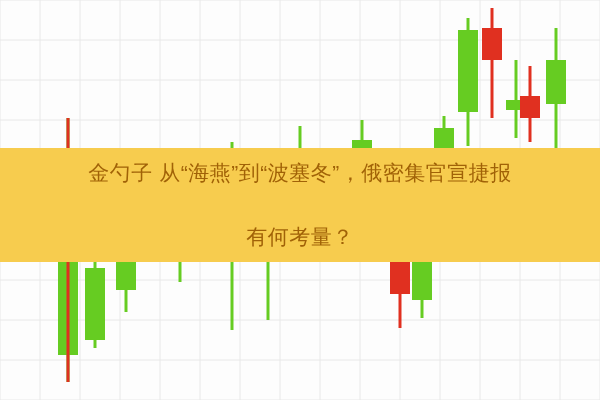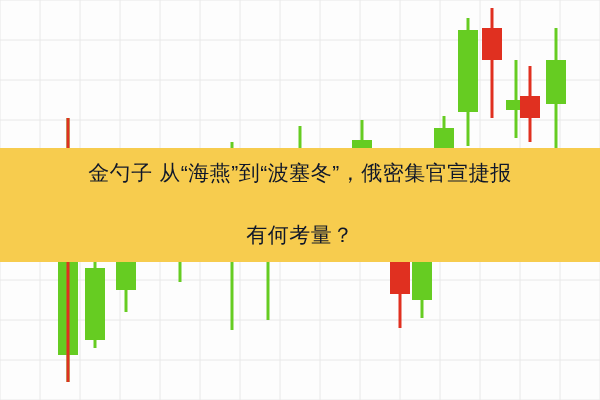--- a/index.html
+++ b/index.html
@@ -19,21 +19,21 @@
     position:absolute;left:0;top:148px;width:600px;height:114px;
     display:flex;flex-direction:column;align-items:center;justify-content:center;
     color:#2b2b2b;
     font-size:21px;
     line-height:40px;
     letter-spacing:0.5px;
     font-weight:400;
     text-align:center;
   }
   #overlay-text .line1{white-space:nowrap;}
-  #overlay-text .line2{white-space:nowrap;font-family:Liberation Mono, monospace;}
+  #overlay-text .line2{white-space:nowrap;}
 </style>
 </head>
 <body>
 
 <div id="stage" style="background: rgb(253, 253, 253);">
 
   <svg id="gridlayer" viewBox="0 0 600 400" preserveAspectRatio="none" aria-hidden="true">
       <line x1="0" x2="0" y1="0" y2="400" stroke="#e8e8e8" stroke-width="1"></line>
       <line x1="40" x2="40" y1="0" y2="400" stroke="#e8e8e8" stroke-width="1"></line>
       <line x1="80" x2="80" y1="0" y2="400" stroke="#e8e8e8" stroke-width="1"></line>
@@ -97,18 +97,18 @@
       <line x1="516" x2="516" y1="60" y2="138" stroke="#66cc22" stroke-width="3"></line>
       <rect x="506" y="100" width="20" height="10" fill="#66cc22"></rect>
       <line x1="530" x2="530" y1="66" y2="142" stroke="#e03020" stroke-width="3"></line>
       <rect x="520" y="96" width="20" height="22" fill="#e03020"></rect>
       <line x1="556" x2="556" y1="28" y2="150" stroke="#66cc22" stroke-width="3"></line>
       <rect x="546" y="60" width="20" height="44" fill="#66cc22"></rect>
     </svg>
 
   <div id="band" style="background: rgb(247, 204, 78);"></div>
 
-  <div id="overlay-text" style="color: #0f172a; gap: 24px;">
+  <div id="overlay-text" style="color: #a16207; gap: 24px;">
     <div class="line1">金勺子 从“海燕”到“波塞冬”，俄密集官宣捷报</div>
     <div class="line2">有何考量？</div>
   </div>
 
 </div>
 
 </body></html>

